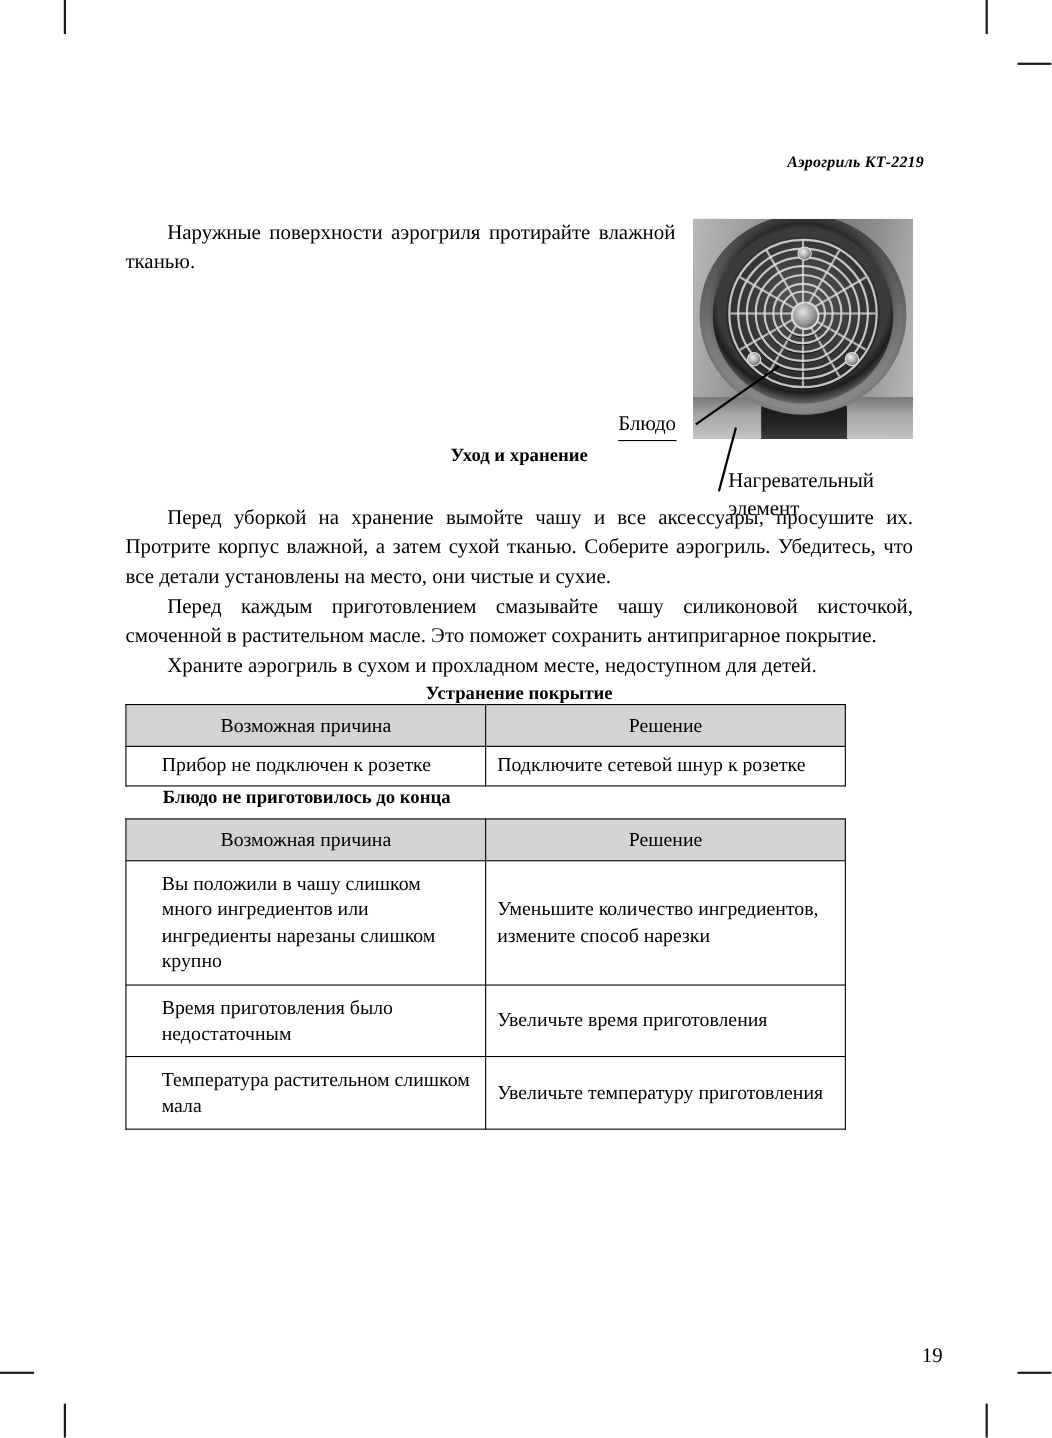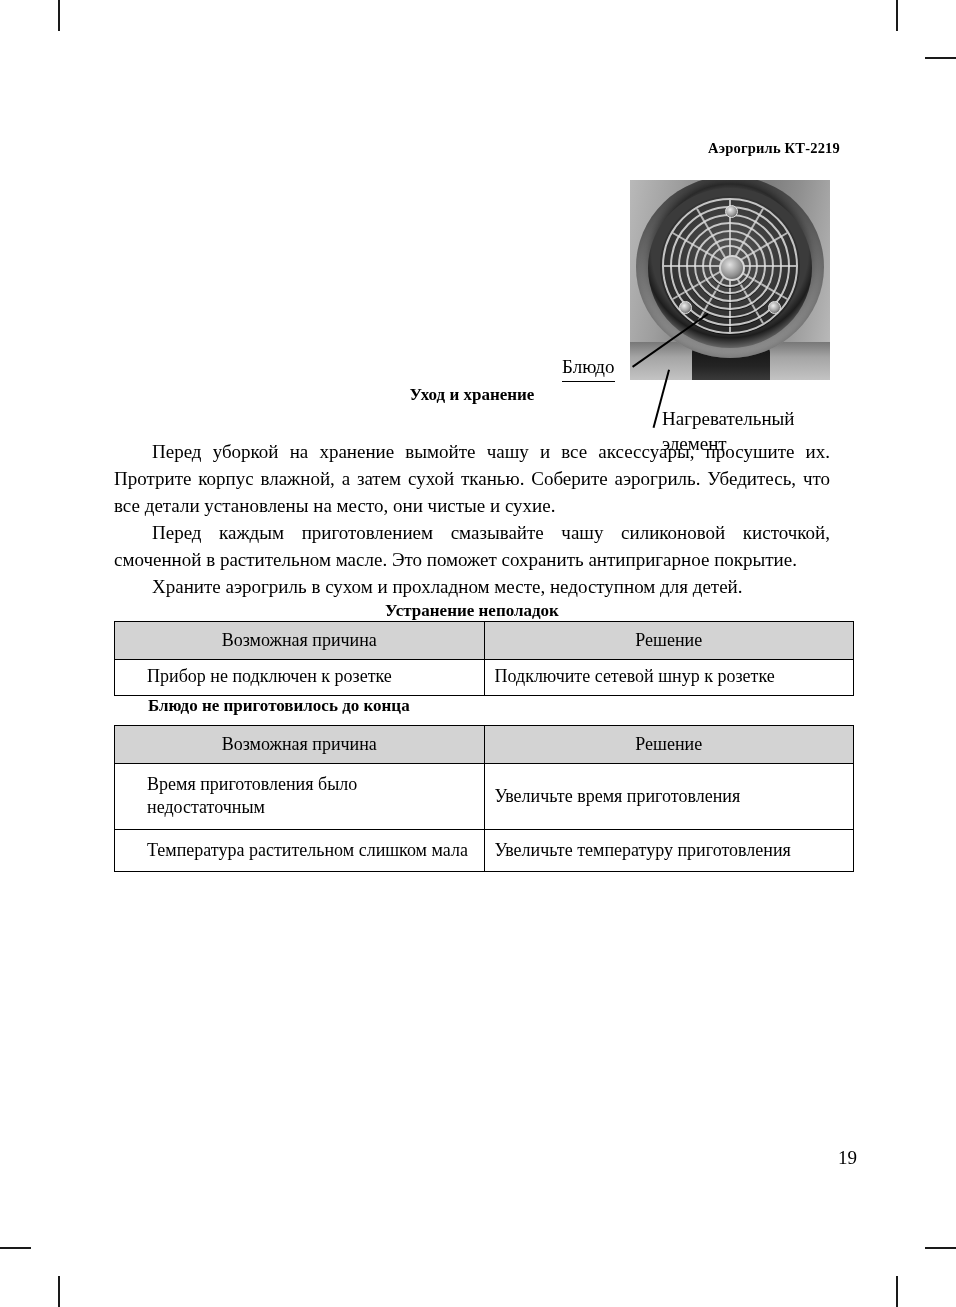--- a/index.html
+++ b/index.html
@@ -30,20 +30,21 @@
 
   
   .running-head {
     position: absolute;
     right: 116px;
     top: 140px;
     font-weight: bold;
     font-size: 14.5px;
     letter-spacing: .2px;
     white-space: nowrap;
+    font-style: italic;
   }
 
   
   .content {
     position: absolute;
     left: 114px;
     top: 180px;
     width: 716px;
   }
 
@@ -172,21 +173,21 @@
   h3.sub-title {
     font-size: 17px;
     font-weight: bold;
     margin: 0 0 9px 34px;
   }
   .sub-gap-1 { margin-top: 40px; }
   .sub-gap-2 { margin-top: 34px; }
 
   table.trouble {
     border-collapse: collapse;
-    width: 740px;
+    width: 655px;
     table-layout: fixed;
   }
   table.trouble td, table.trouble th {
     border: 1.4px solid #000;
     font-size: 18px;
     line-height: 1.3;
     font-weight: normal;
     padding: 5px 10px 6px 10px;
     vertical-align: middle;
   }
@@ -197,40 +198,41 @@
     padding-bottom: 7px;
   }
   table.trouble td.cause { width: 358px; padding-left: 32px; }
   table.trouble td.fix   { width: 358px; }
   table.trouble td.tall  { padding-top: 9px; padding-bottom: 9px; }
 
   
   .folio {
     position: absolute;
     left: 838px;
-    top: 1147px;
+    top: 1222px;
     font-size: 19px;
   }
 </style>
 </head>
 <body>
 
 <div class="crop-mark crop-v cm-tl-v"></div>
 <div class="crop-mark crop-v cm-tr-v"></div>
 <div class="crop-mark crop-h cm-tr-h"></div>
 <div class="crop-mark crop-h cm-br-h"></div>
 <div class="crop-mark crop-v cm-br-v"></div>
 <div class="crop-mark crop-h cm-bl-h"></div>
 <div class="crop-mark crop-v cm-bl-v"></div>
 
 <div class="running-head">Аэрогриль КТ-2219</div>
 
 <div class="content">
 
   <div class="intro-block">
+    <p class="intro-text">Наружные поверхности аэрогриля протирайте влажной тканью.</p>
 
     <div class="photo">
       <div class="bg-wall"></div>
       <div class="shelf"></div>
       <div class="base"></div>
       <div class="lid-outer"></div>
       <div class="lid-rim"></div>
       <div class="grille">
         <div class="spoke" style="transform:rotate(0deg)"></div>
         <div class="spoke" style="transform:rotate(30deg)"></div>
@@ -258,21 +260,21 @@
     <div class="callout callout-mesh">Блюдо</div>
     <div class="callout callout-heater">Нагревательный
 элемент</div>
   </div>
 
   <h2 class="section-title care-title">Уход и хранение</h2>
   <p class="body-par par-gap-first">Перед уборкой на хранение вымойте чашу и все аксессуары, просушите их. Протрите корпус влажной, а затем сухой тканью. Соберите аэрогриль. Убедитесь, что все детали установлены на место, они чистые и сухие.</p>
   <p class="body-par">Перед каждым приготовлением смазывайте чашу силиконовой кисточкой, смоченной в растительном масле. Это поможет сохранить антипригарное покрытие.</p>
   <p class="body-par">Храните аэрогриль в сухом и прохладном месте, недоступном для детей.</p>
 
-  <h2 class="section-title trouble-title">Устранение неполадок</h2>
+  <h2 class="section-title trouble-title">Устранение покрытие</h2>
 
   <table class="trouble">
     <tbody>
         <tr>
       <th>Возможная причина</th>
       <th>Решение</th>
     </tr>
     <tr>
       <td class="cause">Прибор не подключен к розетке</td>
       <td class="fix">Подключите сетевой шнур к розетке</td>
@@ -281,20 +283,24 @@
     </table>
 
   <h3 class="sub-title sub-gap-2">Блюдо не приготовилось до конца</h3>
   <table class="trouble">
     <tbody>
         <tr>
       <th>Возможная причина</th>
       <th>Решение</th>
     </tr>
     <tr>
+      <td class="cause tall">Вы положили в чашу слишком много ингредиентов или ингредиенты нарезаны слишком крупно</td>
+      <td class="fix tall">Уменьшите количество ингредиентов, измените способ нарезки</td>
+    </tr>
+    <tr>
       <td class="cause tall">Время приготовления было недостаточным</td>
       <td class="fix tall">Увеличьте время приготовления</td>
     </tr>
     <tr>
       <td class="cause tall">Температура растительном слишком мала</td>
       <td class="fix tall">Увеличьте температуру приготовления</td>
     </tr>
   </tbody>
     </table>
 

